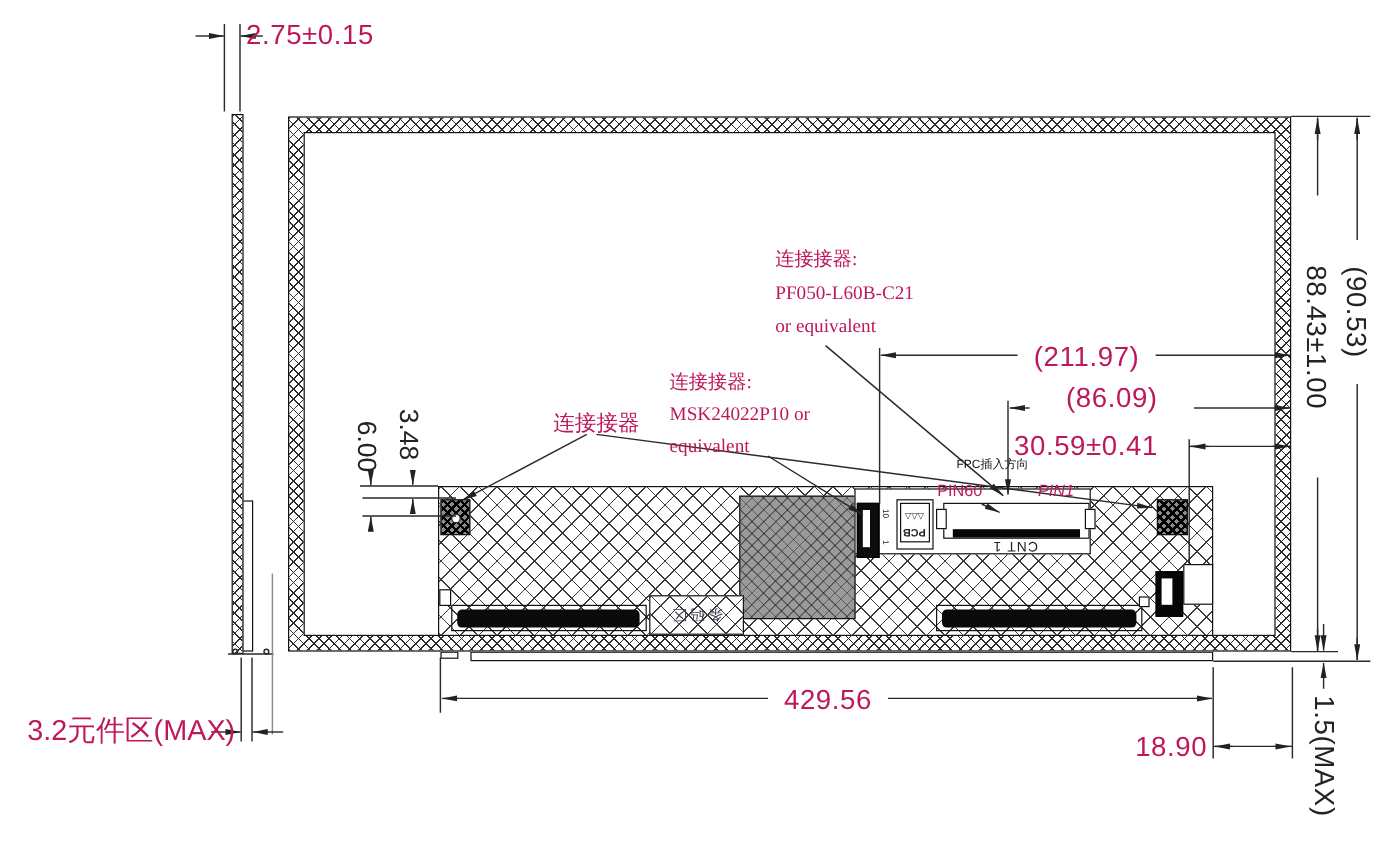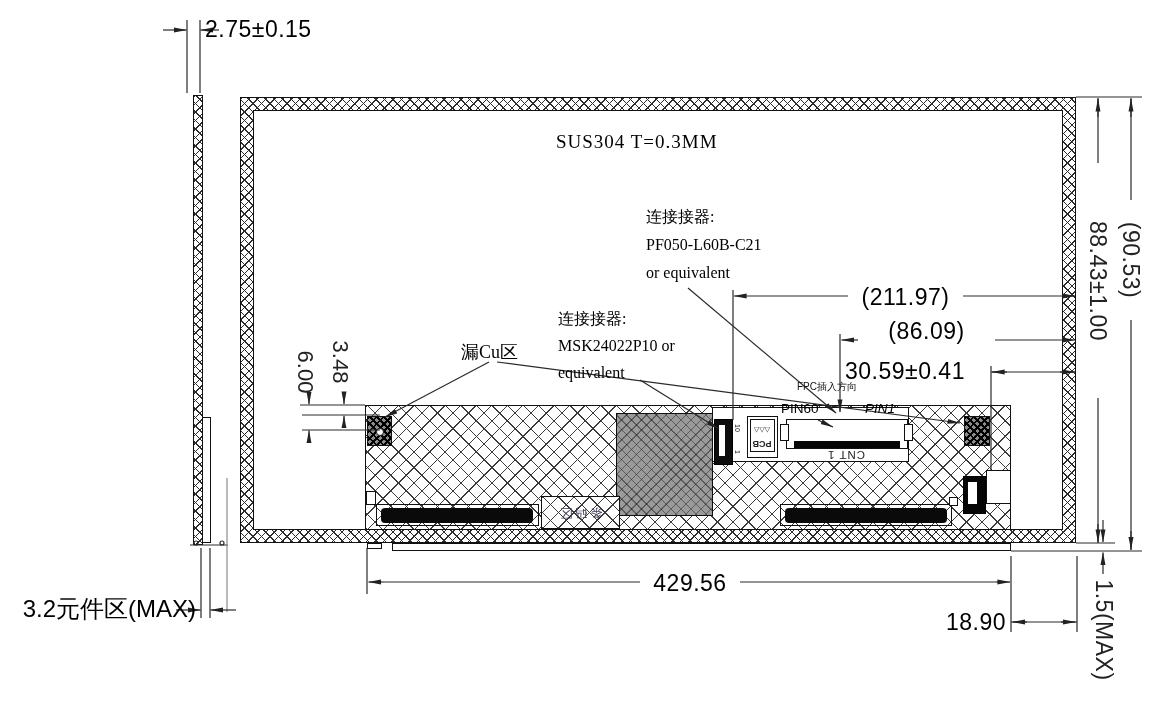--- a/index.html
+++ b/index.html
@@ -13,21 +13,21 @@
   .hatch-pcb{background-color:#fff;background-image:
      repeating-linear-gradient(45deg,#3a3a3a 0,#3a3a3a 1px,transparent 1px,transparent 11px),
      repeating-linear-gradient(135deg,#3a3a3a 0,#3a3a3a 1px,transparent 1px,transparent 11px);}
   .hatch-cu{background-color:#8a8a8a;background-image:
      repeating-linear-gradient(45deg,#000 0,#000 2px,transparent 2px,transparent 5px),
      repeating-linear-gradient(135deg,#000 0,#000 2px,transparent 2px,transparent 5px);}
   .hatch-gray{background-color:#9a9a9a;background-image:
      repeating-linear-gradient(45deg,rgba(0,0,0,.4) 0,rgba(0,0,0,.4) 1px,transparent 1px,transparent 7px),
      repeating-linear-gradient(135deg,rgba(0,0,0,.4) 0,rgba(0,0,0,.4) 1px,transparent 1px,transparent 7px);}
   .box{border:1.4px solid #111;box-sizing:border-box;}
-  .t{position:absolute;white-space:nowrap;color:#000000;}
+  .t{position:absolute;white-space:nowrap;color:#be185d;}
   .dim{font-size:23px;letter-spacing:.5px;}
   .ser{font-family:"Liberation Serif",serif;}
   .vt{position:absolute;width:0;height:0;}
   .vt>span{position:absolute;left:0;top:0;white-space:nowrap;display:block;
            transform:translate(-50%,-50%) rotate(90deg);}
   .vt.r180>span{transform:translate(-50%,-50%) rotate(180deg);}
   .ctr{text-align:center;}
   svg{position:absolute;left:0;top:0;}
 </style>
 </head>
@@ -160,34 +160,33 @@
 
       <line x1="688" y1="288" x2="836" y2="413" marker-end="url(#ar)"></line>
       <line x1="640" y1="380" x2="719" y2="429" marker-end="url(#ar)"></line>
       <line x1="489" y1="362" x2="385" y2="417" marker-end="url(#ar)"></line>
       <line x1="497" y1="362" x2="960" y2="423" marker-end="url(#ar)"></line>
       <line x1="818" y1="420" x2="833" y2="427" marker-end="url(#ar)"></line>
     </g>
   </svg>
 
   <div class="t dim" style="left:205px;top:16px;">2.75±0.15</div>
-  <div class="t ser" style="left:556px;top:131px;font-size:19px;letter-spacing:1px;">SUS304 T=0.3MM</div>
 
   <div class="t ser" style="left:646px;top:203px;font-size:16px;line-height:28px;">
     <div>连接接器:</div>
     <div>PF050-L60B-C21</div>
     <div>or equivalent</div>
   </div>
   <div class="t ser" style="left:558px;top:305px;font-size:16px;line-height:27px;">
     <div>连接接器:</div>
     <div>MSK24022P10 or</div>
     <div>equivalent</div>
   </div>
 
-  <div class="t ser" style="left:461px;top:340px;font-size:18px;">漏Cu区</div>
+  <div class="t ser" style="left:461px;top:340px;font-size:18px;">连接接器</div>
 
   <div class="t dim ctr" style="left:848px;top:284px;width:115px;">(211.97)</div>
   <div class="t dim ctr" style="left:858px;top:318px;width:137px;">(86.09)</div>
   <div class="t dim" style="left:845px;top:358px;">30.59±0.41</div>
   <div class="t" style="left:797px;top:380px;font-size:10px;color:#111;">FPC插入方向</div>
 
   <div class="t" style="left:781px;top:401px;font-size:13.5px;">PIN60</div>
   <div class="t" style="left:865px;top:401px;font-size:13.5px;font-style:italic;">PIN1</div>
 
   <div class="vt" style="left:1097px;top:281px;font-size:23px;letter-spacing:.5px;">

